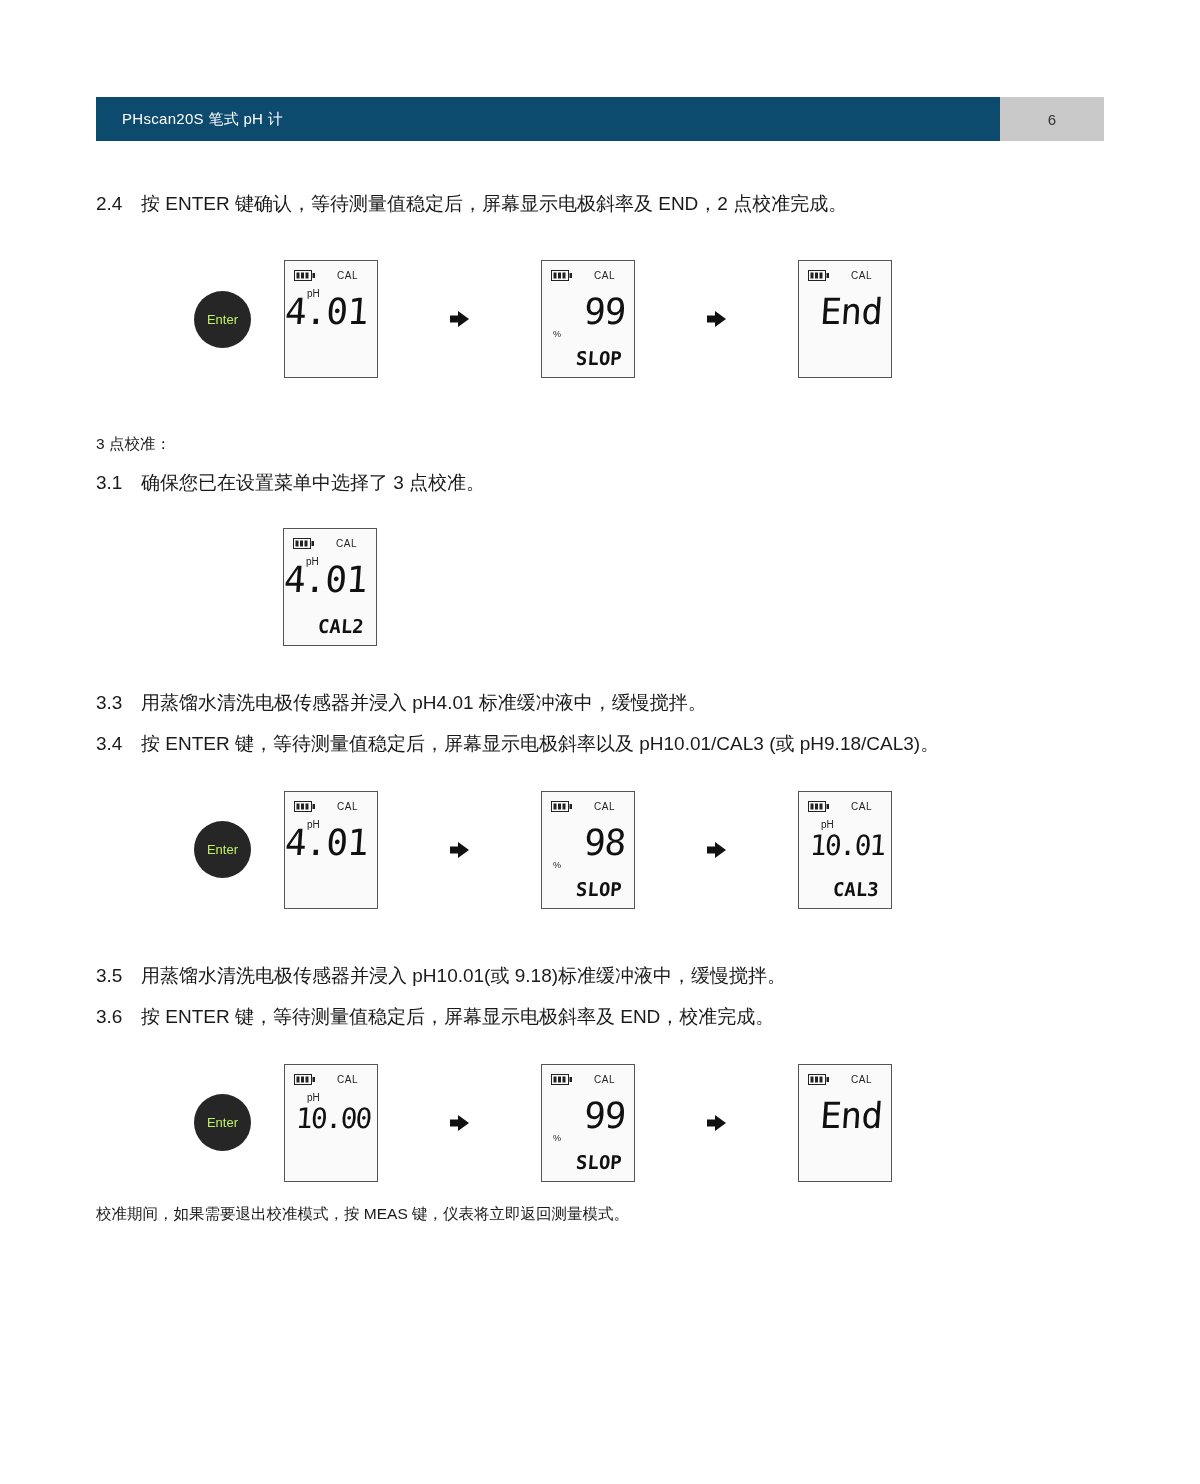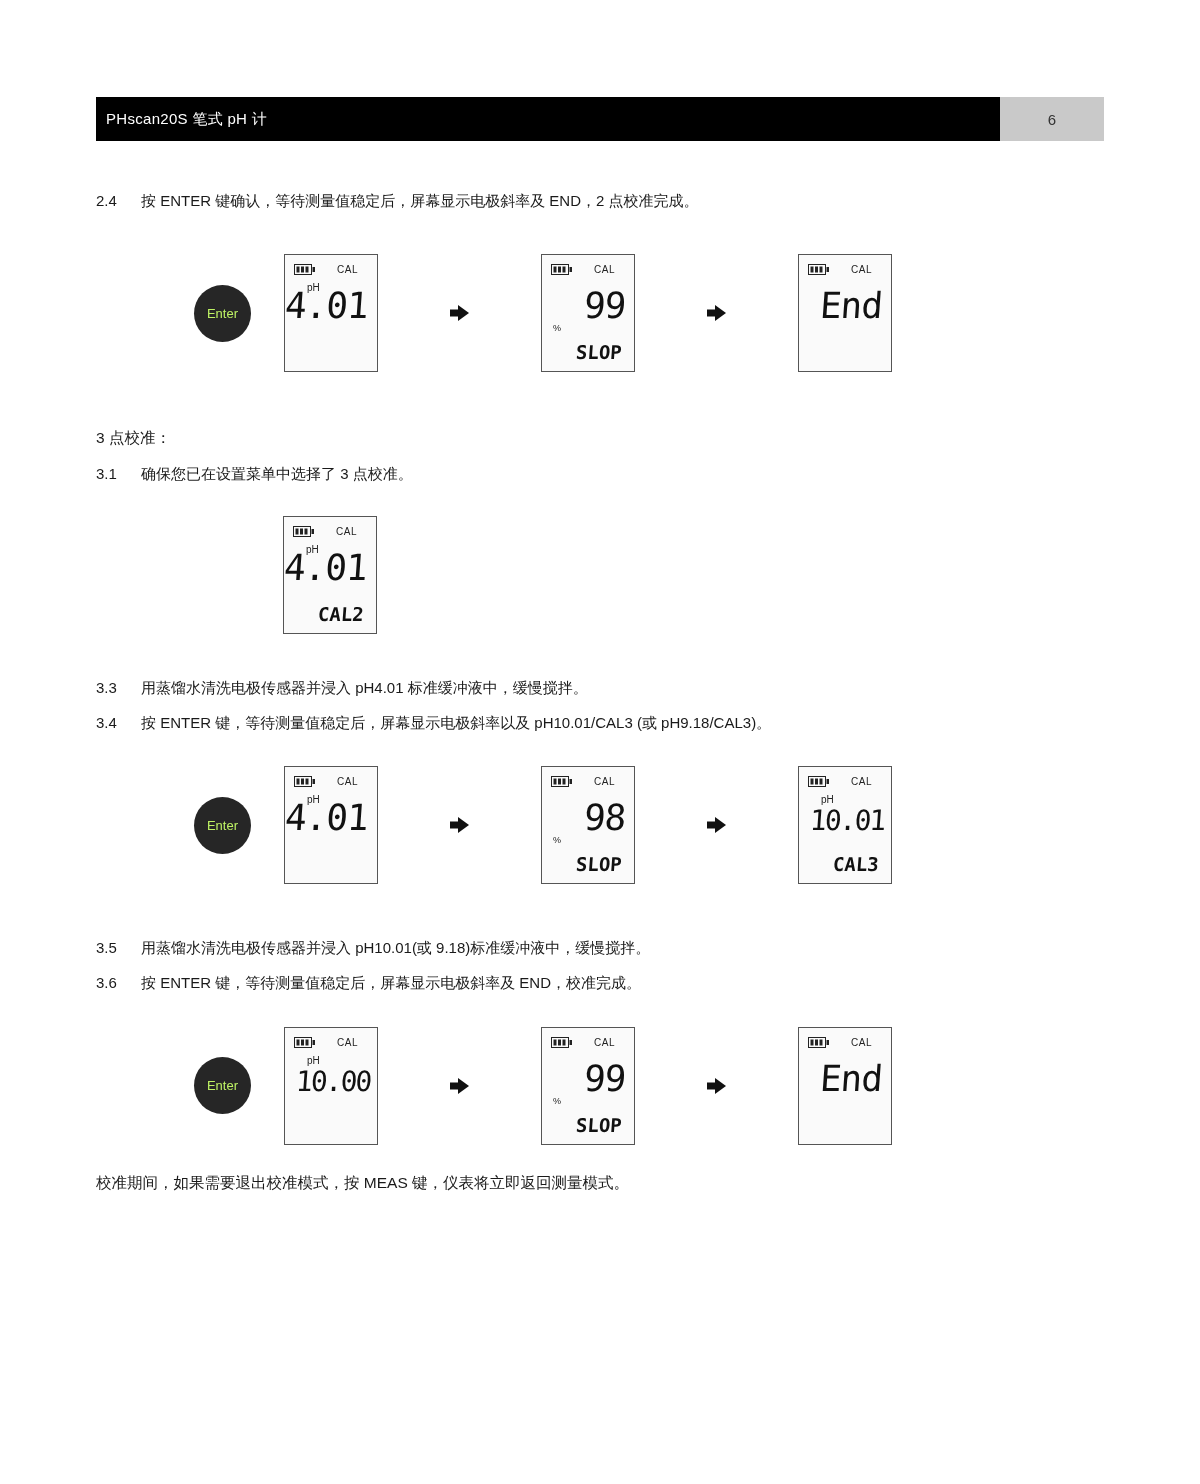--- a/index.html
+++ b/index.html
@@ -7,41 +7,41 @@
   body {
     width:1200px; height:1484px;
     font-family:"Liberation Sans","DejaVu Sans",sans-serif;
     color:#1a1a1a;
   }
   .page { position:relative; width:1200px; height:1484px; padding:97px 96px 0 96px; overflow:hidden; }
 
   
   .header { display:flex; height:44px; }
   .header-bar {
-    flex:1; background:#000000; color:#ffffff;
-    display:flex; align-items:center; padding-left:10px;
+    flex:1; background:#0c4a6e; color:#ffffff;
+    display:flex; align-items:center; padding-left:26px;
     font-size:15px; letter-spacing:0.3px;
   }
   .page-num-box {
     width:104px; background:#c9c9c9; color:#333;
     display:flex; align-items:center; justify-content:center; font-size:15px;
   }
 
   
-  .step { display:flex; font-size:15px; line-height:1.55; }
+  .step { display:flex; font-size:19px; line-height:1.55; }
   .step-num { width:45px; flex-shrink:0; }
   .plain { font-size:15.5px; line-height:1.55; }
 
   .s24 { margin-top:48px; }
   .h3  { margin-top:54px; }
   .mt12 { margin-top:12px; }
   .s33 { margin-top:42px; }
   .s35 { margin-top:52px; }
   .exit-h { margin-top:52px; }
-  .exit-t { margin-top:26px; }
+  .exit-t { margin-top:20px; }
 
   
   .lcd-row { display:flex; align-items:center; margin-left:98px; }
   .row1 { margin-top:42px; }
   .row2 { margin-top:32px; }
   .row3 { margin-top:32px; }
   .single-wrap { margin-top:30px; margin-left:187px; }
 
   .enter-btn {
     width:57px; height:57px; border-radius:50%;

